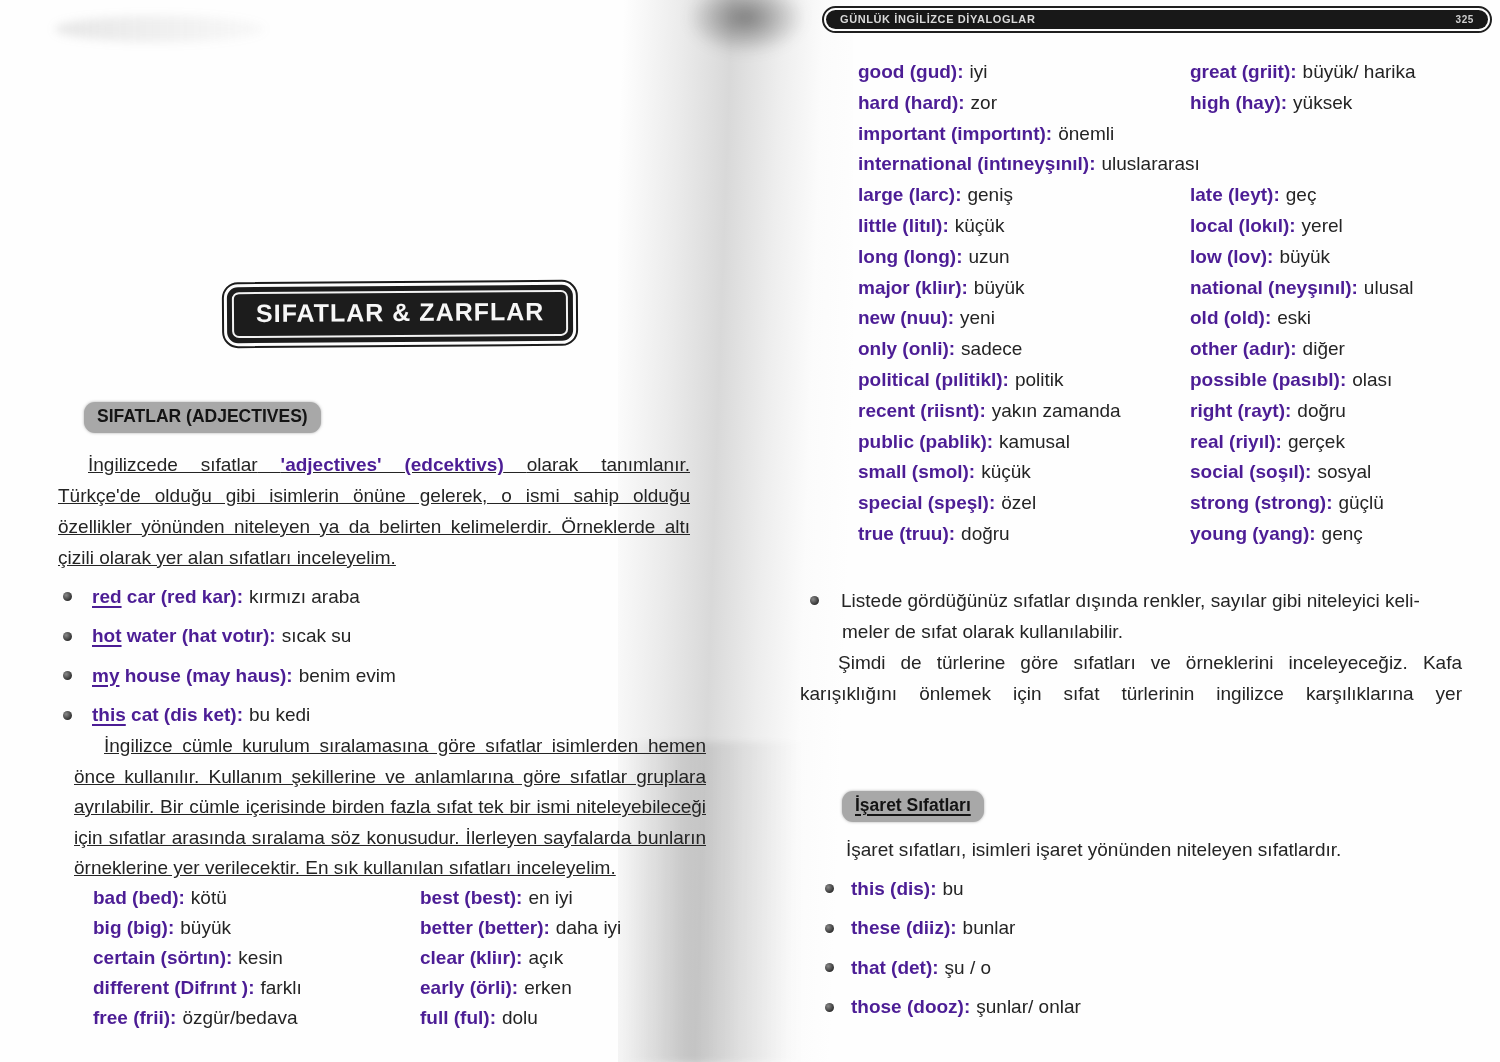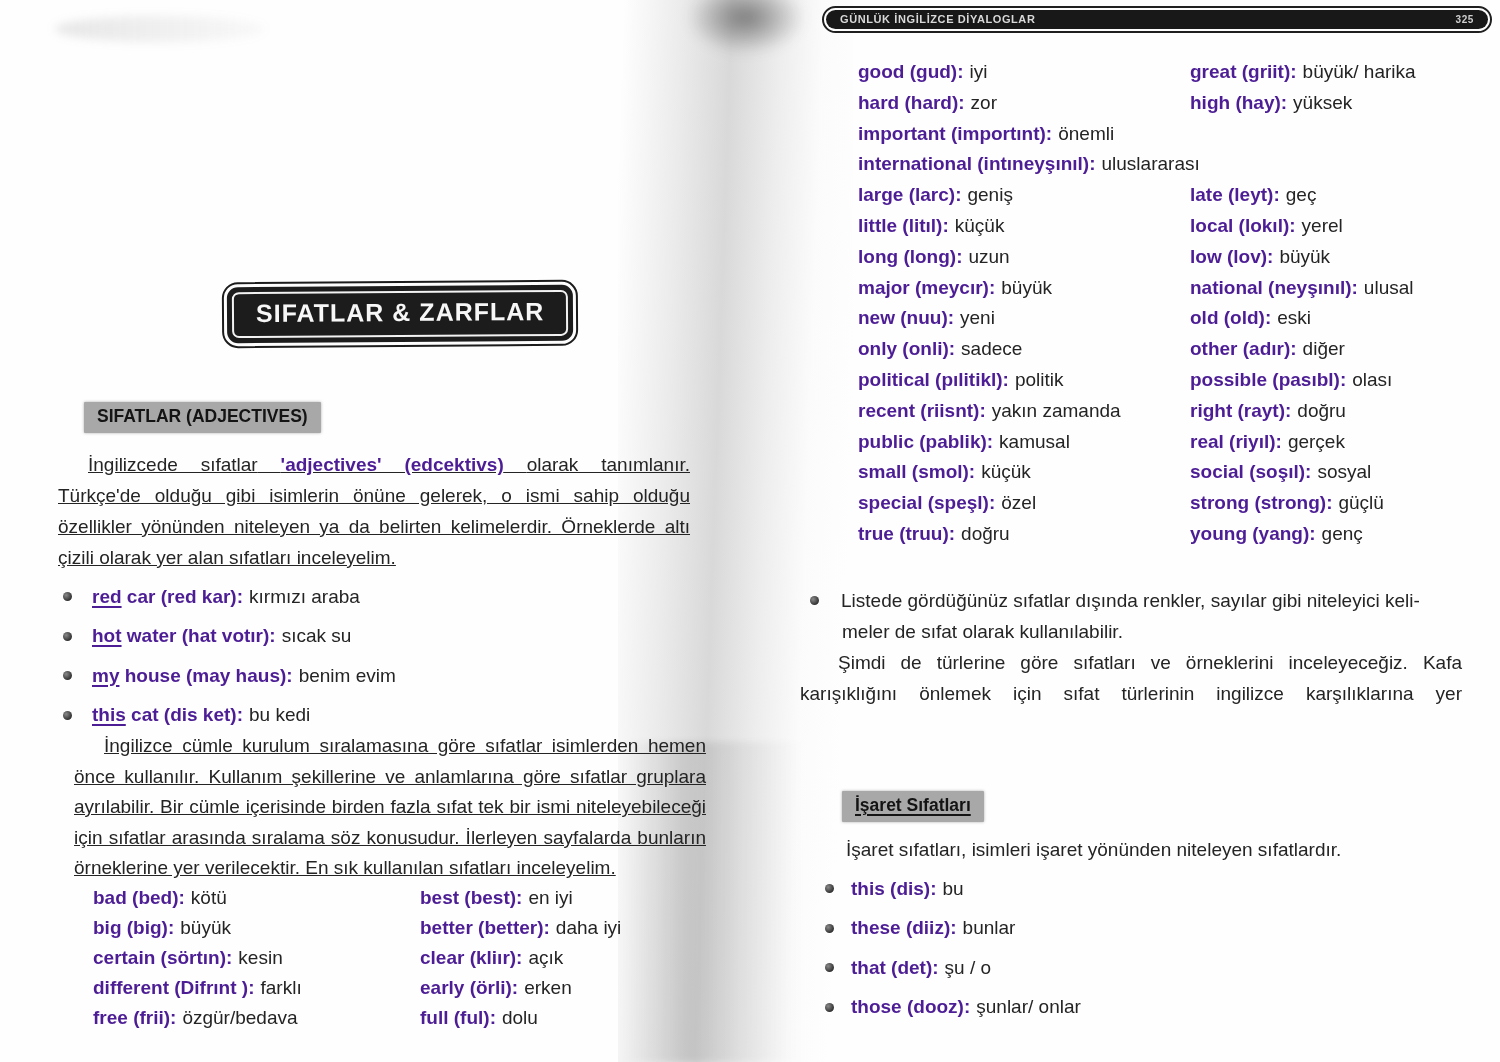--- a/index.html
+++ b/index.html
@@ -37,21 +37,21 @@
     position:absolute; left:222px; top:281px;
     border:2px solid #1c1c1c; border-radius:16px; padding:3px; background:#fdfdfd;
     transform:rotate(-0.4deg);
   }
   .title-blackbox { background:#1c1c1c; border-radius:11px; padding:5px; }
   .title-line { border:2px solid #f2f2f2; border-radius:7px; padding:5px 22px 8px; }
   .title-text { color:#f7f7f7; font-size:25px; font-weight:bold; letter-spacing:1px; white-space:nowrap; }
 
   
   .chip {
-    position:absolute; background:#a8a8a8; border-radius:1px;
+    position:absolute; background:#a8a8a8; border-radius:11px;
     padding:4px 13px 6px; font-weight:bold; font-size:17.5px; color:#141414; white-space:nowrap;
     box-shadow:0 0 3px rgba(120,120,120,0.6);
   }
   .chip-adjectives { left:84px; top:402px; }
   .chip-demo { left:842px; top:791px; }
   .chip-demo .underlined { text-decoration:underline; text-decoration-thickness:2px; text-underline-offset:3px; }
 
   
   .para { position:absolute; left:58px; width:632px; font-size:19px; color:#242424;text-decoration:underline; }
   .p1 { top:449px; line-height:31px; }
@@ -219,21 +219,21 @@
       </div>
       <div class="wrow">
         <div><b>little (litıl):</b><span class="mean">küçük</span></div>
         <div><b>local (lokıl):</b><span class="mean">yerel</span></div>
       </div>
       <div class="wrow">
         <div><b>long (long):</b><span class="mean">uzun</span></div>
         <div><b>low (lov):</b><span class="mean">büyük</span></div>
       </div>
       <div class="wrow">
-        <div><b>major (meycır):</b><span class="mean">büyük</span></div>
+        <div><b>major (kliır):</b><span class="mean">büyük</span></div>
         <div><b>national (neyşınıl):</b><span class="mean">ulusal</span></div>
       </div>
       <div class="wrow">
         <div><b>new (nuu):</b><span class="mean">yeni</span></div>
         <div><b>old (old):</b><span class="mean">eski</span></div>
       </div>
       <div class="wrow">
         <div><b>only (onli):</b><span class="mean">sadece</span></div>
         <div><b>other (adır):</b><span class="mean">diğer</span></div>
       </div>

